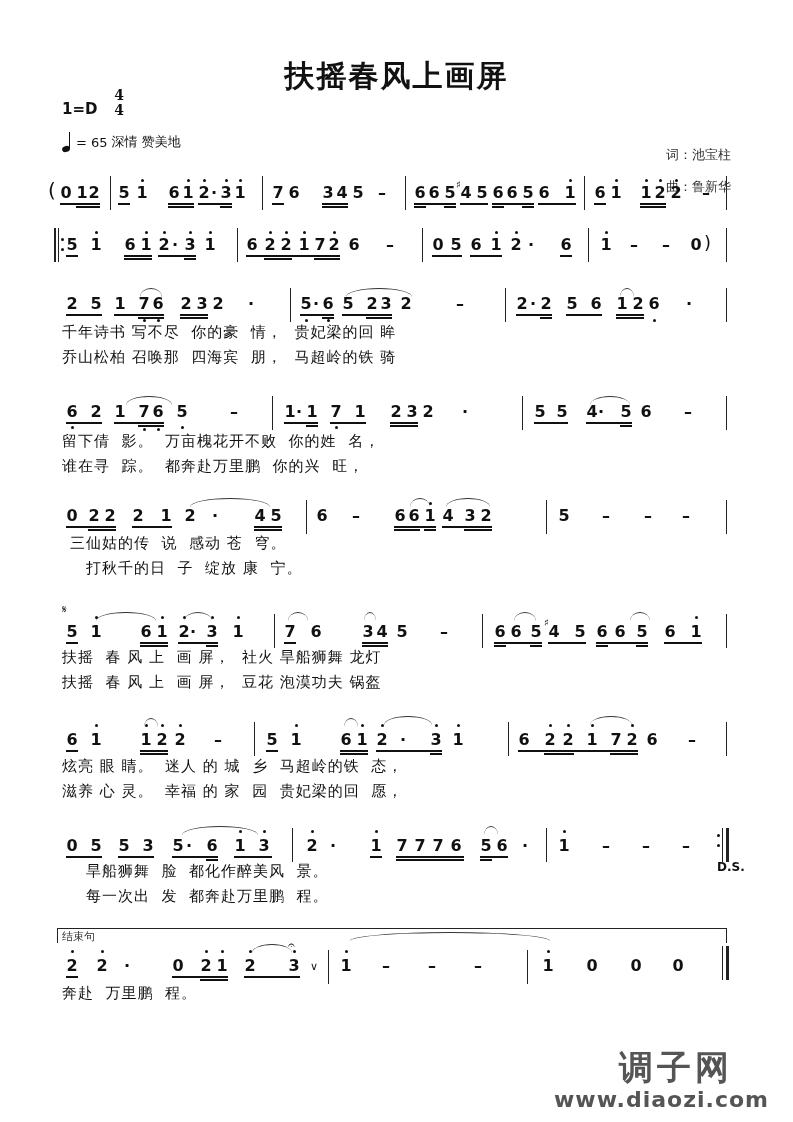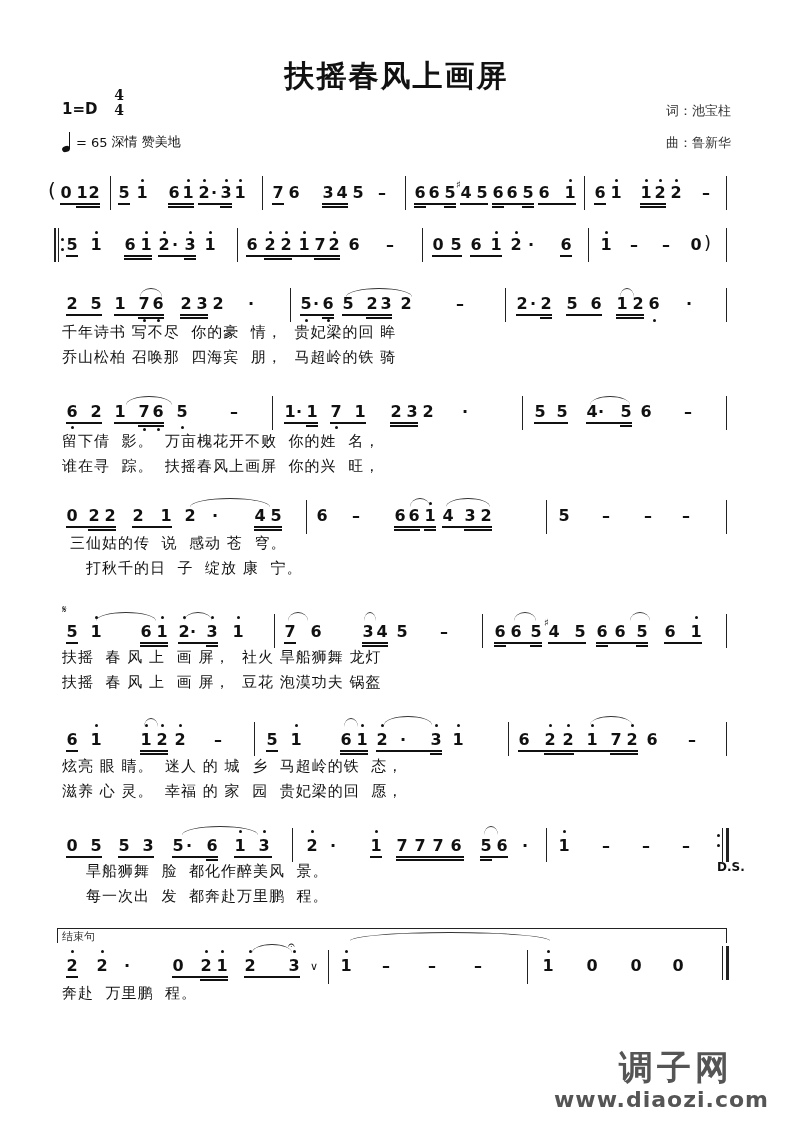--- a/index.html
+++ b/index.html
@@ -6,21 +6,21 @@
   body{width:793px;height:1122px;position:relative;overflow:hidden;font-family:"DejaVu Sans","Liberation Sans",sans-serif;color:#111;}
   .abs{position:absolute;}
   .title{left:0;width:793px;top:56px;text-align:center;font-size:30px;font-weight:bold;letter-spacing:2px;}
   .key{left:62px;top:100px;font-size:15px;font-weight:bold;}
   .ts{position:absolute;left:112px;top:88px;width:14px;text-align:center;font-family:"DejaVu Serif",serif;font-weight:bold;font-size:14px;line-height:15px;}
   .ts .den{border-top:0;display:block;}
   .tempo{left:62px;top:132px;font-size:13px;display:flex;align-items:center;gap:4px;}
   .note-glyph{display:inline-block;position:relative;width:10px;height:20px;}
   .note-glyph .head{position:absolute;left:0;bottom:0;width:8px;height:6px;background:#111;border-radius:50%;transform:rotate(-20deg);}
   .note-glyph .stem{position:absolute;left:7px;bottom:3px;width:1.3px;height:17px;background:#111;}
-  .credit{right:62px;font-size:13px;color:#333;text-align:right;}
+  .credit{right:62px;font-size:13px;color:#333;text-align:right;margin-top:44px;}
   .n{position:absolute;font-weight:bold;font-size:16px;font-family:"DejaVu Sans","Liberation Sans",sans-serif;width:12px;text-align:center;}
   .bar{position:absolute;width:1.4px;height:34px;background:#222;}
   .ul{position:absolute;height:1.5px;background:#111;}
   .dot{position:absolute;width:3px;height:3px;border-radius:50%;background:#111;}
   .ly{position:absolute;font-size:15px;font-family:"DejaVu Sans","Liberation Sans",sans-serif;letter-spacing:1px;white-space:pre;}
   .slur{position:absolute;border-top:1.3px solid #333;border-radius:50%/100% 100% 0 0;height:8px;}
   .wm1{right:60px;top:1045px;font-size:34px;font-weight:bold;color:#555;letter-spacing:4px;}
   .wm2{right:24px;top:1087px;font-size:22px;font-weight:bold;color:#555;letter-spacing:1px;}
   .box{position:absolute;left:57px;top:928px;width:668px;height:14px;border-top:1.3px solid #222;border-left:1.3px solid #222;border-right:1.3px solid #222;}
   .box span{font-size:11px;color:#333;position:absolute;left:4px;top:0px;}
@@ -278,21 +278,21 @@
   <div class="n" style="left:586px;top:402px">4</div>
   <div class="abs" style="left:598px;top:402px;font-weight:bold">·</div>
   <div class="n" style="left:620px;top:402px">5</div>
   <div class="slur" style="left:590px;top:396px;width:40px"></div>
   <div class="ul" style="left:586px;top:422px;width:46px"></div>
     <div class="ul" style="left:620px;top:425px;width:12px"></div>
   <div class="n" style="left:640px;top:402px">6</div>
   <div class="n" style="left:682px;top:402px">–</div>
   <div class="bar" style="left:726px;top:396px"></div>
   <div class="ly" style="left:62px;top:432px">留下倩  影。  万亩槐花开不败  你的姓  名，</div>
-  <div class="ly" style="left:62px;top:457px">谁在寻  踪。  扶摇春风上画屏  你的兴  旺，</div>
+  <div class="ly" style="left:62px;top:457px">谁在寻  踪。  都奔赴万里鹏  你的兴  旺，</div>
 </div>
 
 <div>
   <div class="n" style="left:66px;top:506px">0</div>
   <div class="n" style="left:88px;top:506px">2</div>
     <div class="n" style="left:104px;top:506px">2</div>
   <div class="ul" style="left:66px;top:526px;width:50px"></div>
     <div class="ul" style="left:88px;top:529px;width:28px"></div>
   <div class="n" style="left:132px;top:506px">2</div>
     <div class="n" style="left:160px;top:506px">1</div>

